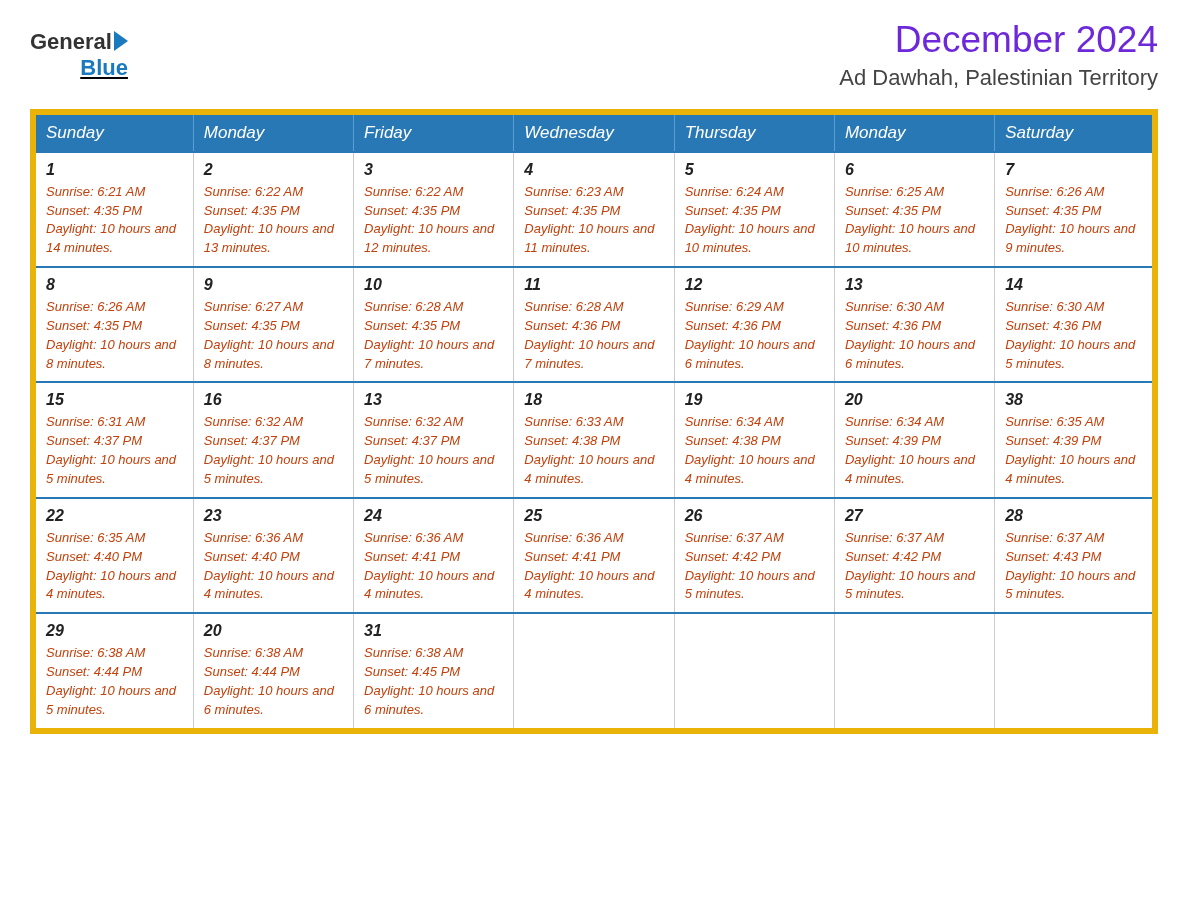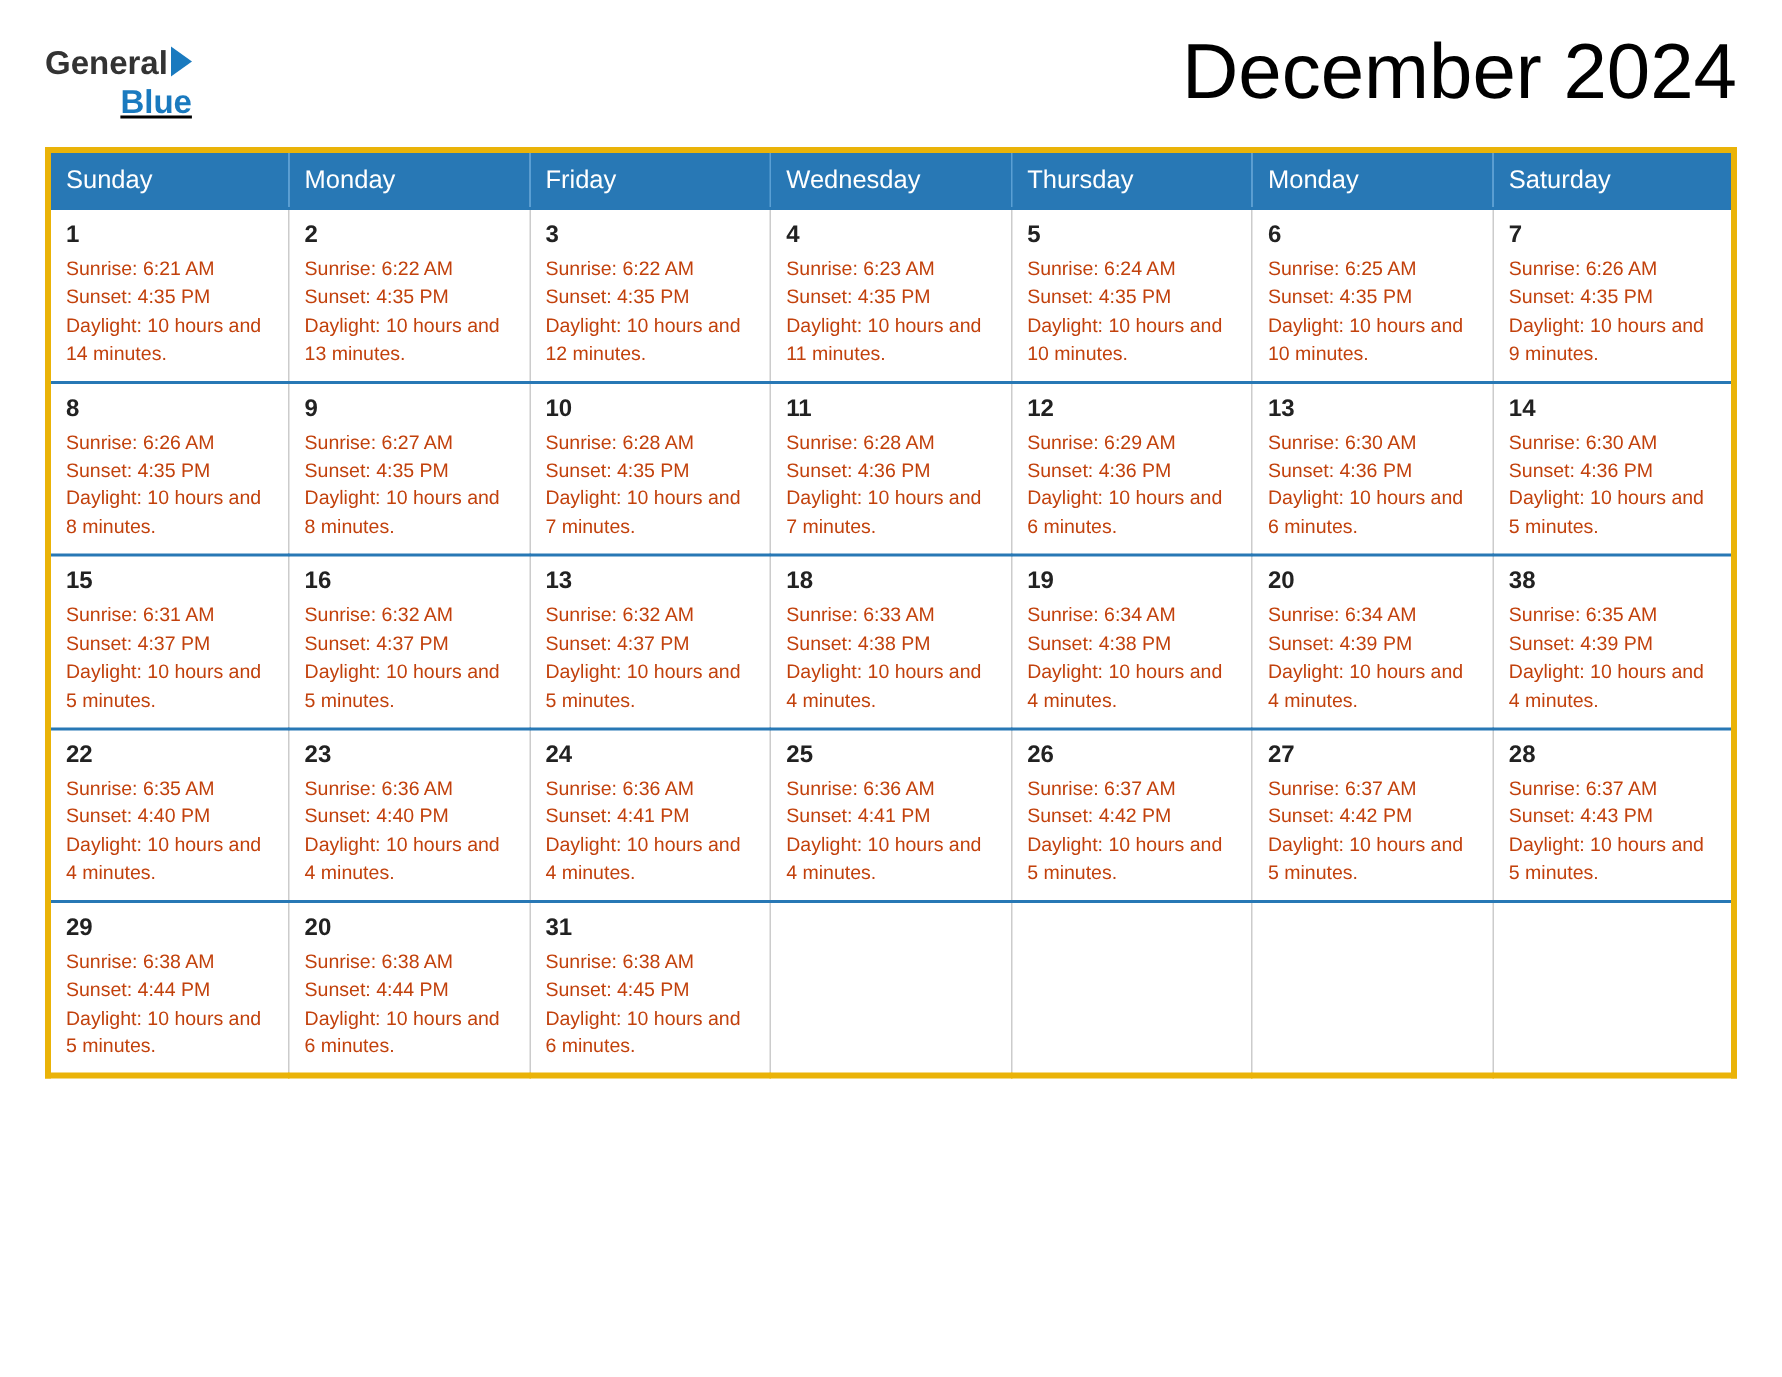--- a/index.html
+++ b/index.html
@@ -37,34 +37,35 @@
       border-left: 14px solid #1a7abf;
       border-top: 10px solid transparent;
       border-bottom: 10px solid transparent;
       margin-left: 2px;
       margin-bottom: 2px;
     }
     .title-area {
       text-align: right;
     }
     .calendar-title {
-      font-size: 52px;
+      font-size: 37px;
       font-weight: normal;
-      color: #000000;
+      color: #6d28d9;
       line-height: 1.1;
     }
     .calendar-subtitle {
       font-size: 22px;
       color: #444;
       margin-top: 4px;
     }
     table {
       width: 100%;
       border-collapse: collapse;
-      border: 4px solid #eab308;
+      border: 6px solid #eab308;
+      font-style: italic;
     }
     thead tr th {
       background-color: #2878b5;
       color: #fff;
       font-size: 17px;
       font-weight: normal;
       padding: 8px 10px;
       text-align: left;
       border: 1px solid #5a9fd4;
     }
@@ -105,20 +106,21 @@
         <span class="logo-text-general">General</span>
         <div class="logo-arrow"></div>
       </div>
       <div style="display:flex; justify-content:flex-end; margin-top:2px;text-decoration:underline;">
         <span class="logo-text-blue">Blue</span>
       </div>
     </div>
   </div>
   <div class="title-area">
     <div class="calendar-title">December 2024</div>
+    <div class="calendar-subtitle">Ad Dawhah, Palestinian Territory</div>
   </div>
 </div>
 
 <table>
   <thead>
     <tr>
     <th>Sunday</th>
         <th>Monday</th>
         <th>Friday</th>
         <th>Wednesday</th>

